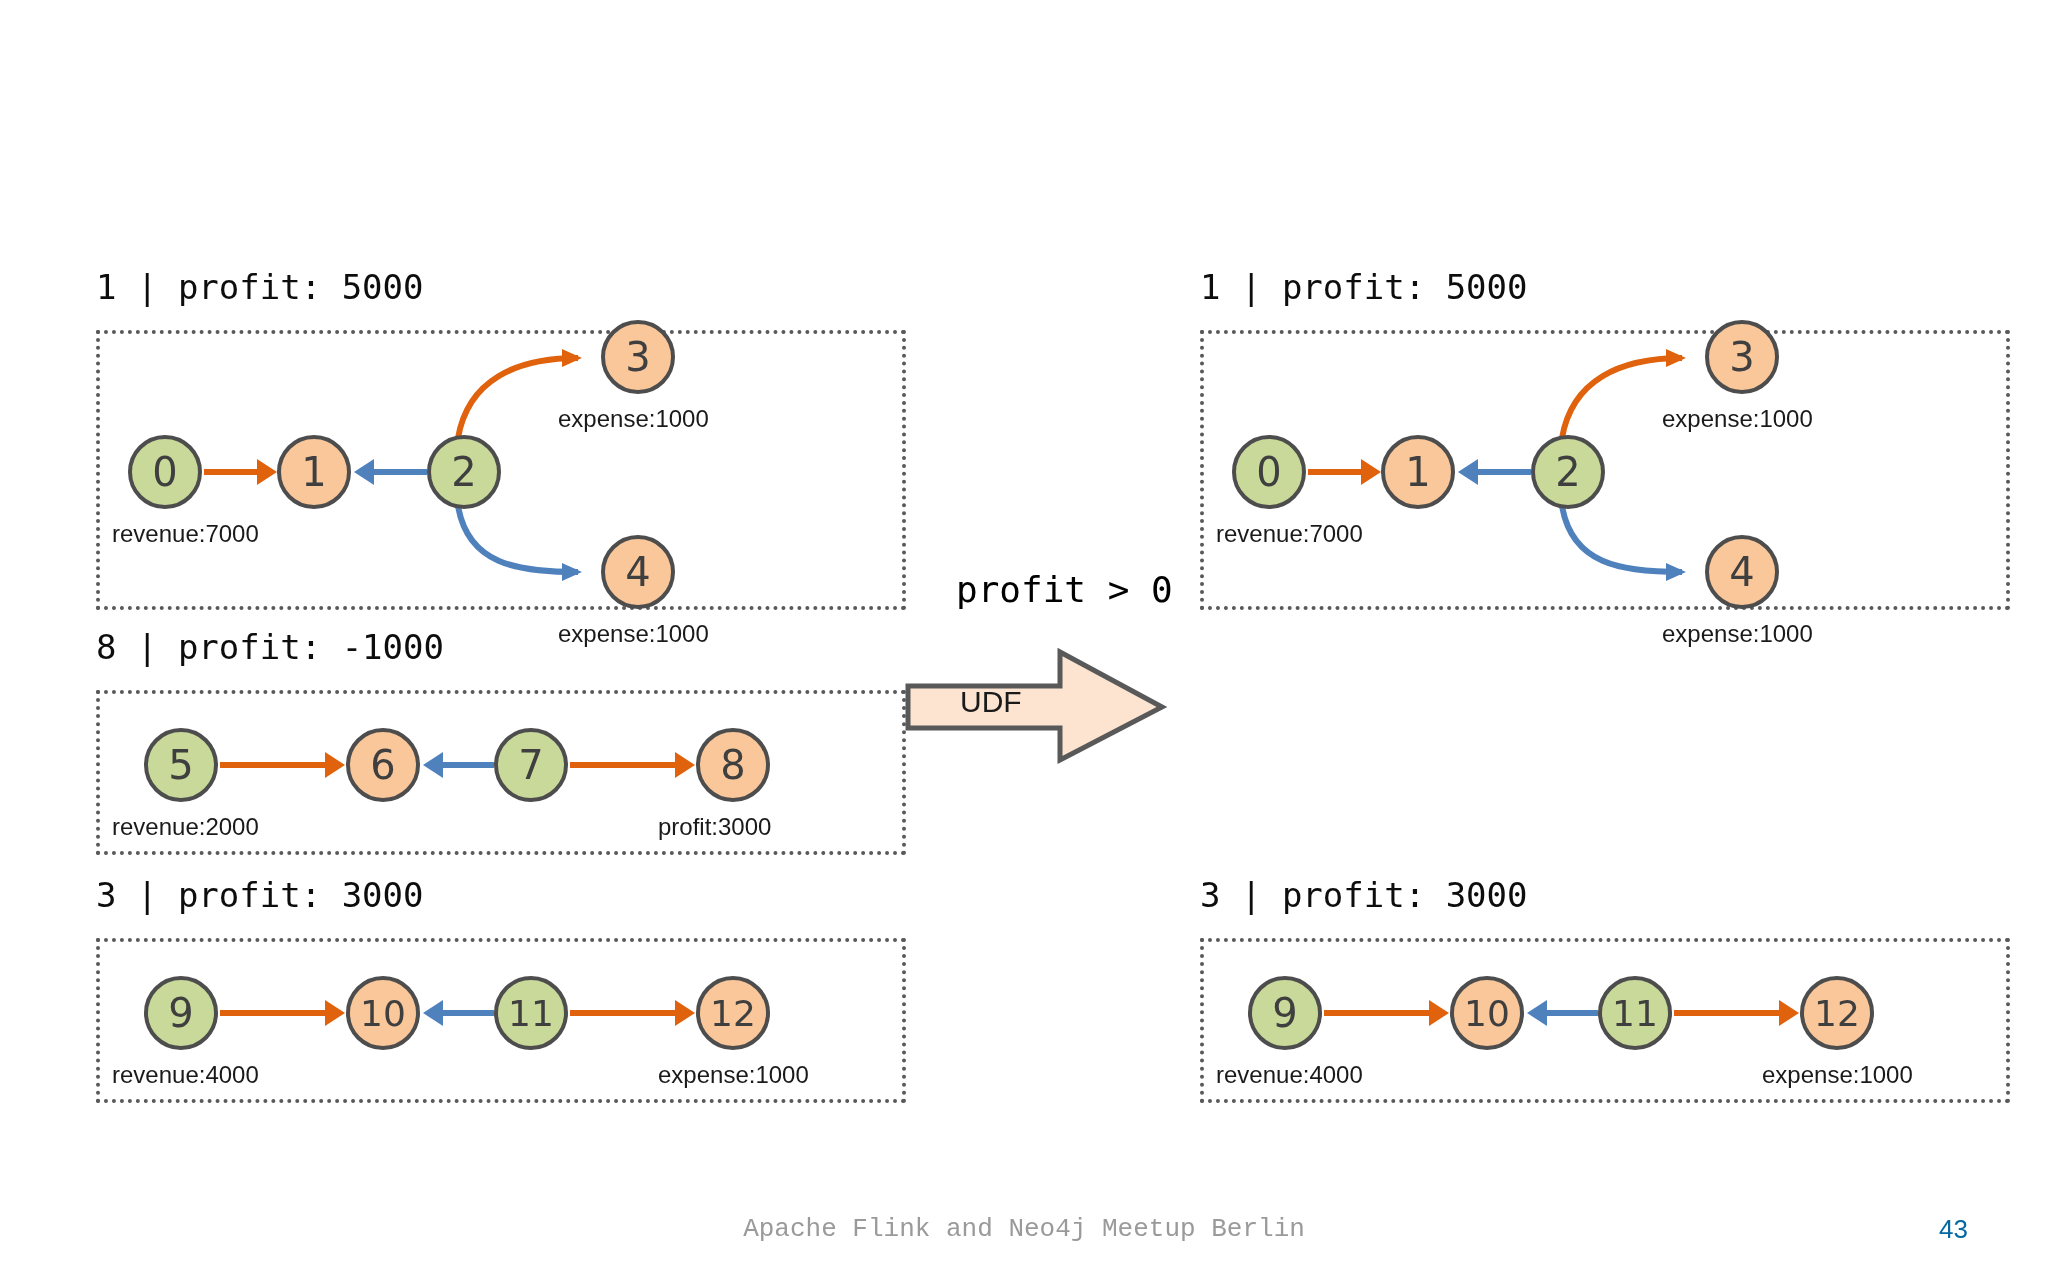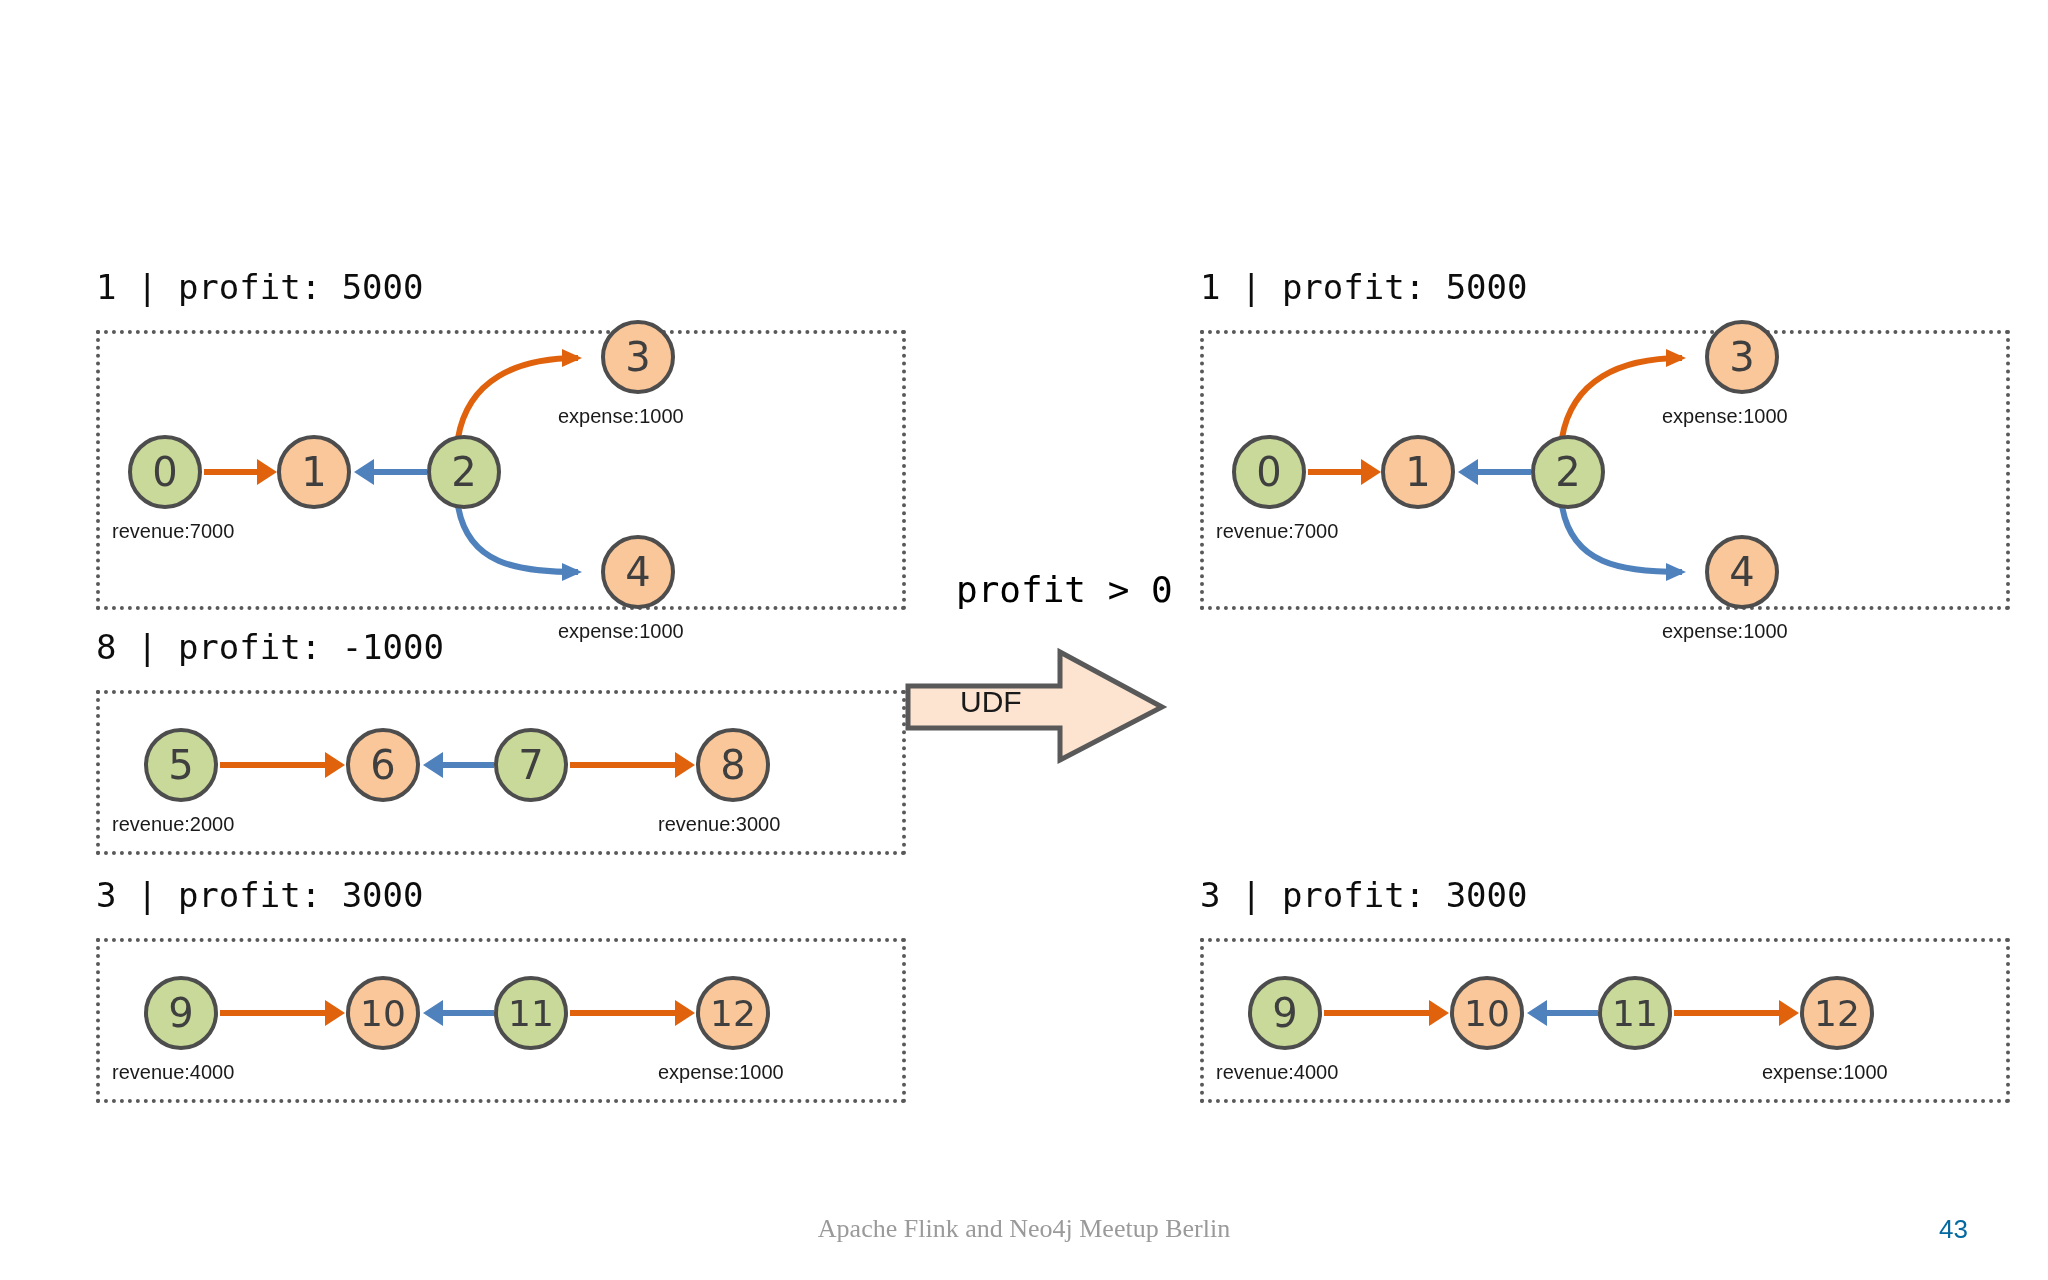--- a/index.html
+++ b/index.html
@@ -54,21 +54,21 @@
     font-family:"DejaVu Sans", sans-serif;
     color:#3f3f3f;
     z-index:5;
   }
   .node.green{background:#c8d99a;}
   .node.orange{background:#fac79a;}
 
   .node-prop{
     position:absolute;
     font-family:"Liberation Sans", sans-serif;
-    font-size:20px;
+    font-size:24px;
     color:#1a1a1a;
     white-space:nowrap;
     z-index:6;
   }
 
   
   .edge{
     position:absolute;
     height:6px;
     z-index:2;
@@ -105,21 +105,21 @@
     font-size:30px;
     color:#1a1a1a;
   }
 
   
   .footer-text{
     position:absolute;
     left:0;right:0;
     top:1214px;
     text-align:center;
-    font-family:Liberation Serif, serif;
+    font-family:Liberation Mono, monospace;
     font-size:26px;
     color:#9a9a9a;
   }
   .footer-page{
     position:absolute;
     right:80px;
     top:1214px;
     font-family:"Liberation Sans", sans-serif;
     font-size:26px;
     color:#0369a1;
@@ -190,21 +190,21 @@
       <span>6</span>
     </div>
 
     <div class="node green" style="left:398px;top:98px;width:74px;height:74px;font-size:40px;">
       <span>7</span>
     </div>
 
     <div class="node orange" style="left:600px;top:98px;width:74px;height:74px;font-size:40px;">
       <span>8</span>
     </div>
-    <div class="node-prop" style="left:562px;top:183px;">revenue:3000</div>
+    <div class="node-prop" style="left:562px;top:183px;">profit:3000</div>
 
     <div class="edge orange dir-right" style="left:124px;top:132px;width:106px;">
         <span class="head"></span>
       </div>
     <div class="edge blue dir-left" style="left:346px;top:132px;width:52px;">
         <span class="head"></span>
       </div>
     <div class="edge orange dir-right" style="left:474px;top:132px;width:106px;">
         <span class="head"></span>
       </div>

